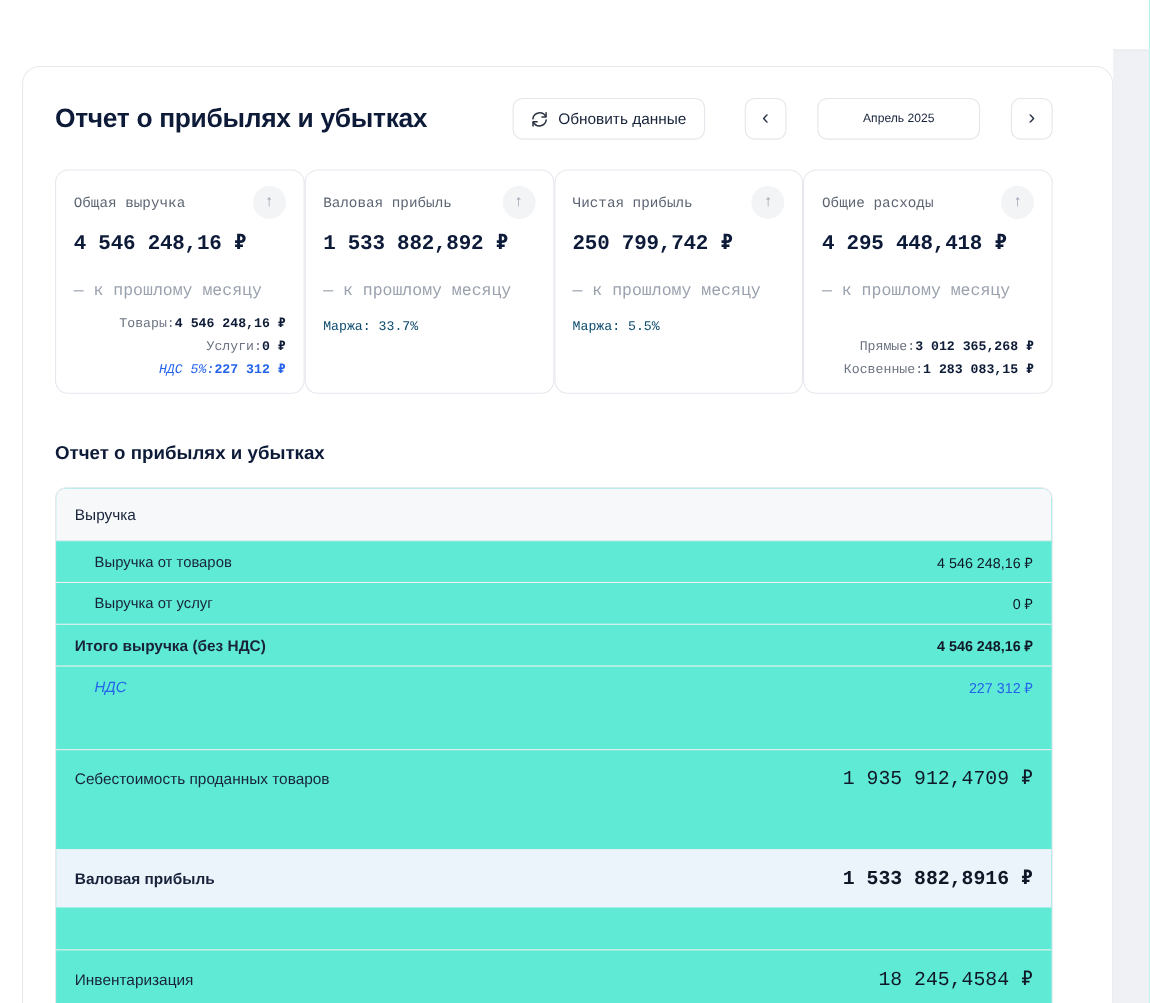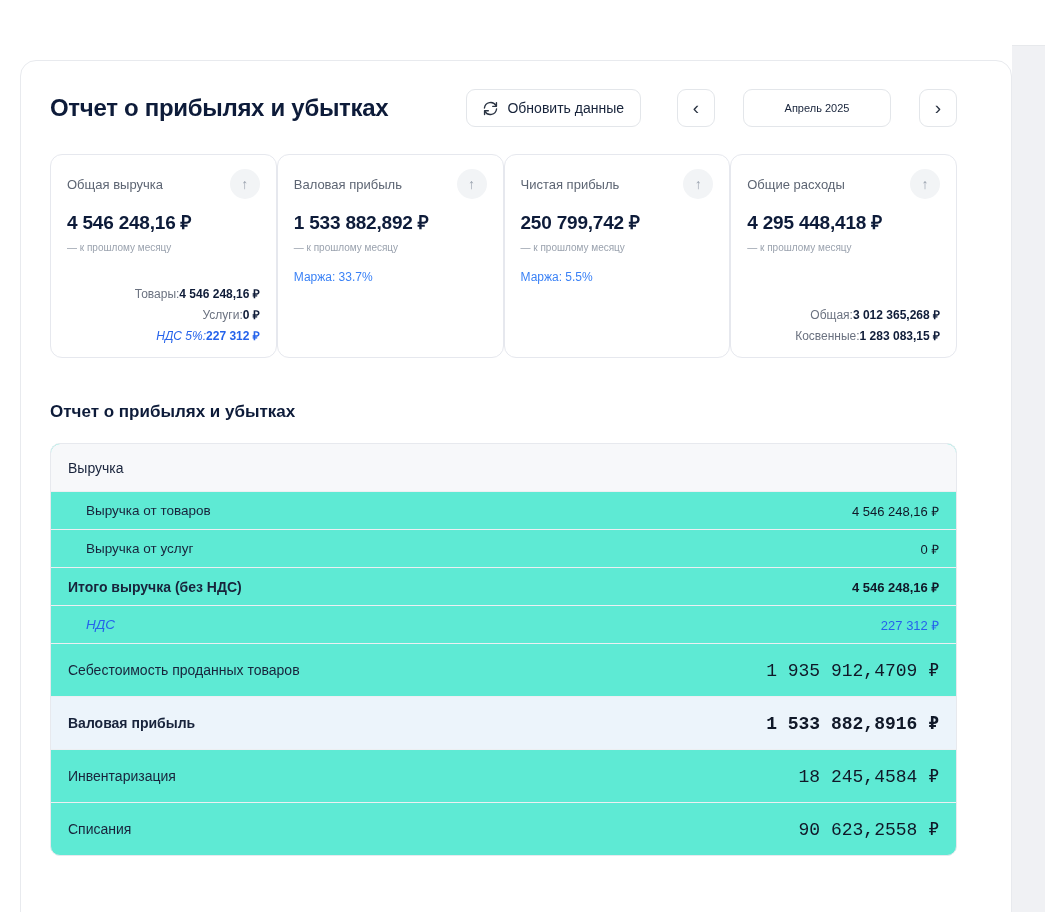--- a/index.html
+++ b/index.html
@@ -26,53 +26,53 @@
     display:flex; align-items:center; justify-content:center; gap:9px;
     height:38px; background:#fff; border:1px solid #e3e6ea; border-radius:9px;
     font-family:inherit; font-size:14px; color:#17233a; cursor:pointer; padding:0 16px;
   }
   .btn.sq { width:38px; padding:0; }
   .btn.ml { margin-left:8px; }
   .btn.period { width:148px; font-size:11px; padding:0; }
   .chev { font-size:19px; color:#2a3342; line-height:1; padding-bottom:2px; }
   .ric { display:flex; align-items:center; }
   
-  .cards { display:flex; gap:0; margin-top:27px; }
+  .cards { display:flex; gap:0; margin-top:27px;font-family:Liberation Mono, monospace; }
   .card {
     flex:1; height:204px; border:1px solid #e6e8ee; border-radius:12px;
     padding:14px 16px; display:flex; flex-direction:column; background:#fff;
   }
   .card-top { display:flex; justify-content:space-between; align-items:center; }
   .card-label { font-size:13px; color:#5d6573; }
   .icon-circle {
     width:30px; height:30px; border-radius:50%; background:#f2f4f6;
     display:flex; align-items:center; justify-content:center; cursor:pointer; flex:0 0 auto;
   }
   .arrow { color:#9aa2ae; font-size:14px; line-height:1; }
   .card-value { margin-top:10px; font-size:19px; font-weight:700; color:#0d1b39; letter-spacing:-0.2px; }
-  .card-sub { margin-top:7px; font-size:10px; color:#9aa2ae; }
-  .card-note { margin-top:17px; font-size:12px; color:#3b82f6; }
+  .card-sub { margin-top:24px; font-size:15px; color:#9aa2ae; }
+  .card-note { margin-top:17px; font-size:12px; color:#0c4a6e; }
   .card-rows { margin-top:auto; display:flex; flex-direction:column; gap:7px; }
   .crow { display:flex; justify-content:flex-end; align-items:baseline; font-size:12px; line-height:14px; }
   .crow .l { color:#6b7280; }
   .crow .v { color:#0f1c38; font-weight:600; }
   .crow.accent .l { color:#2563eb; font-style:italic; }
   .crow.accent .v { color:#2563eb; }
   
   .section-title { margin:44px 0 0; font-size:17px; font-weight:700; color:#0d1b39; }
   
   .table { margin-top:21px; border:1px solid #e7e9ee; border-radius:10px; overflow:hidden; background:#5eead4; }
   .trow {
     display:flex; justify-content:space-between; align-items:center;
     padding:0 17px; border-top:1px solid #edeff2; font-size:14px;
   }
   .trow:first-child { border-top:none; }
   .trow.group { height:47px; background:#f7f8fa; font-weight:500; color:#1c2638; }
   .trow.r { height:38px; }
-  .trow.big { height:53px; }
+  .trow.big { height:53px;margin-top:38px; }
   .trow.indent { padding-left:35px; }
   .trow.indent .tl { font-size:13.5px; }
   .tl { color:#18233b; }
   .tl.b { font-weight:700; }
   .tv { font-size:13px; color:#101828; }
   .tv.b { font-weight:700; }
   .tv.mono { font-family:Liberation Mono, monospace; font-size:18px; }
   .trow.vat .tl { color:#2563eb; font-style:italic; }
   .trow.vat .tv { color:#2563eb; }
   .trow.highlight { background:#ecf4fb; }
@@ -165,21 +165,21 @@
       <div class="card-top">
         <span class="card-label">Общие расходы</span>
         <span class="icon-circle">
           <span class="arrow">↑</span>
         </span>
       </div>
       <div class="card-value">4 295 448,418 ₽</div>
       <div class="card-sub">— к прошлому месяцу</div>
       <div class="card-rows">
         <div class="crow">
-          <span class="l">Общая:</span>
+          <span class="l">Прямые:</span>
           <span class="v">3 012 365,268 ₽</span>
         </div>
         <div class="crow">
           <span class="l">Косвенные:</span>
           <span class="v">1 283 083,15 ₽</span>
         </div>
       </div>
     </article>
 
   </section>

